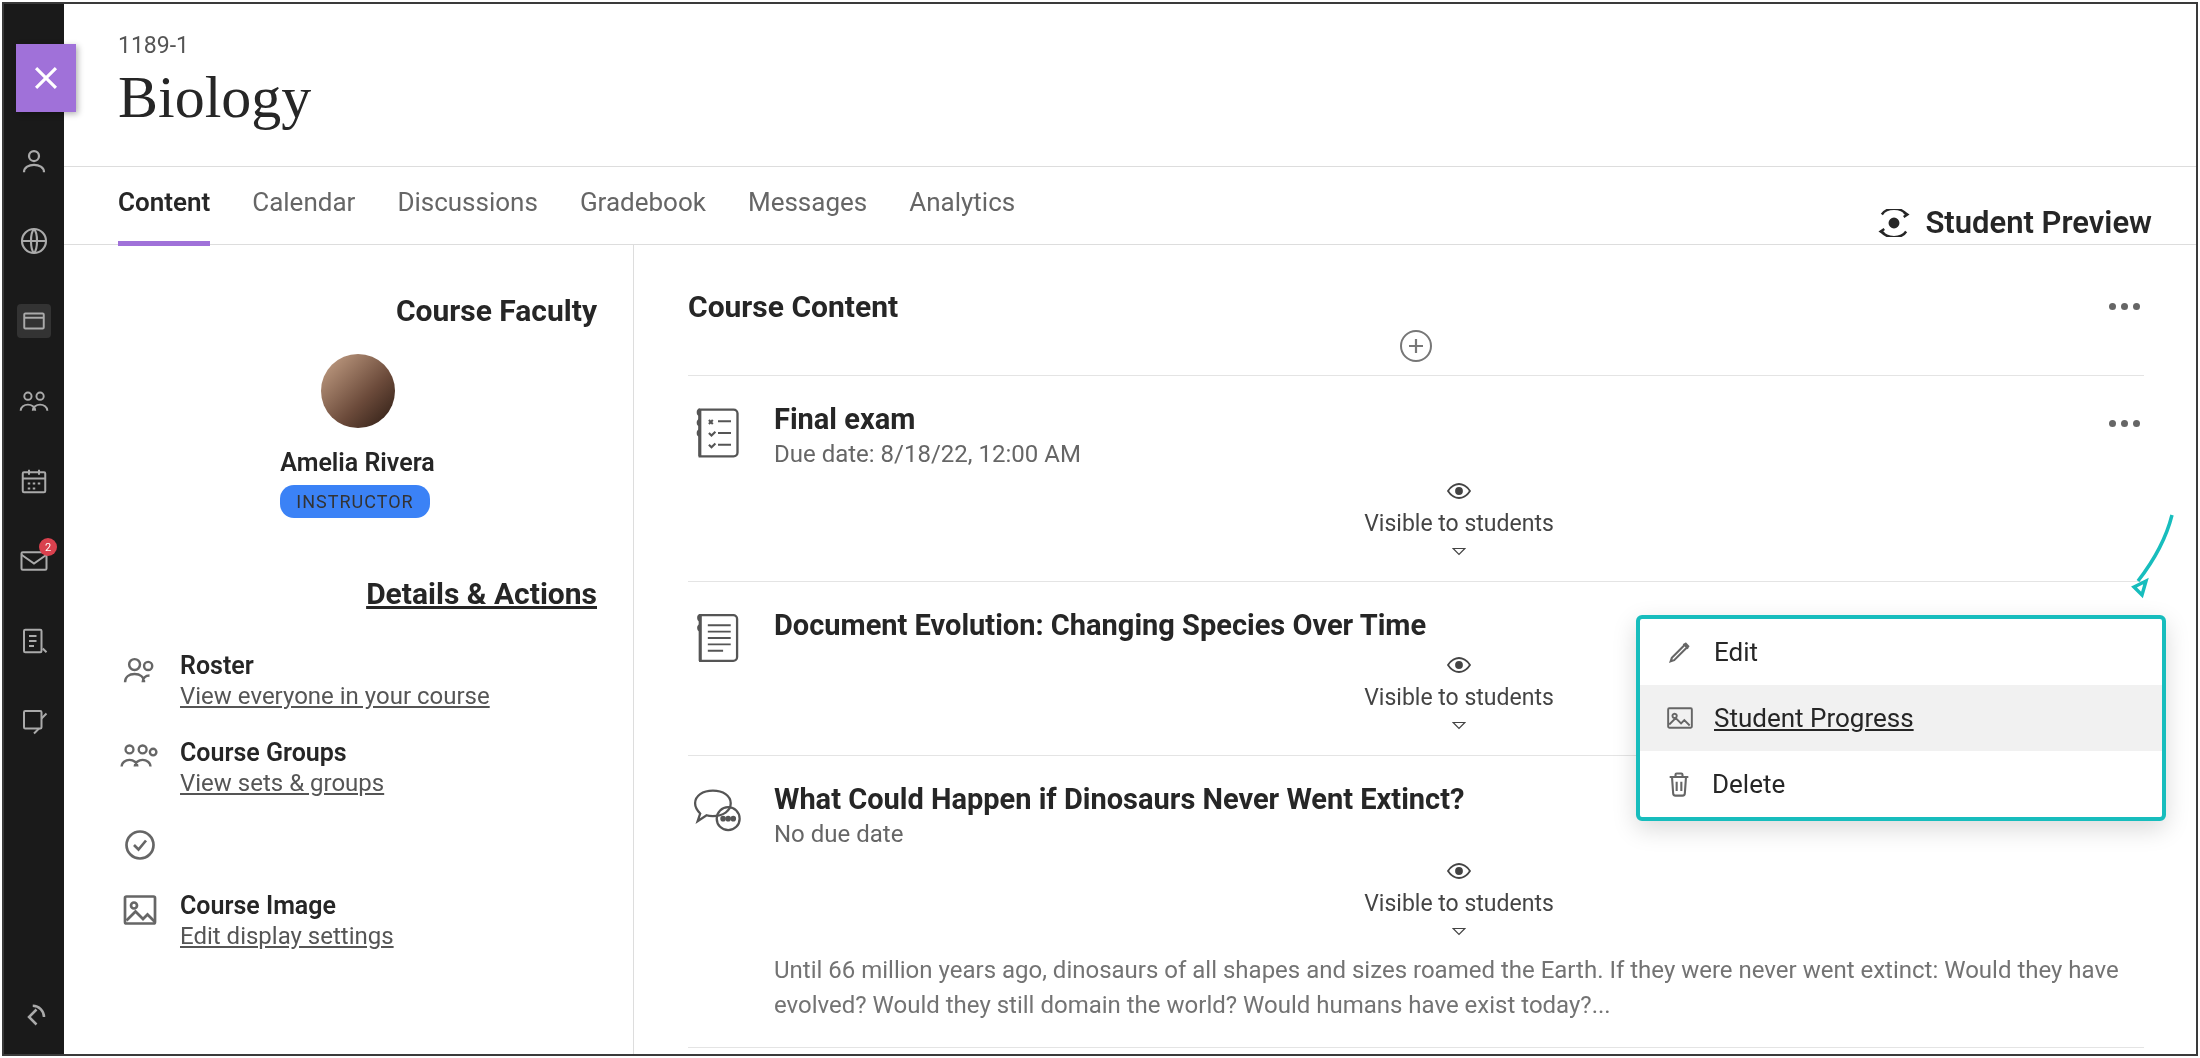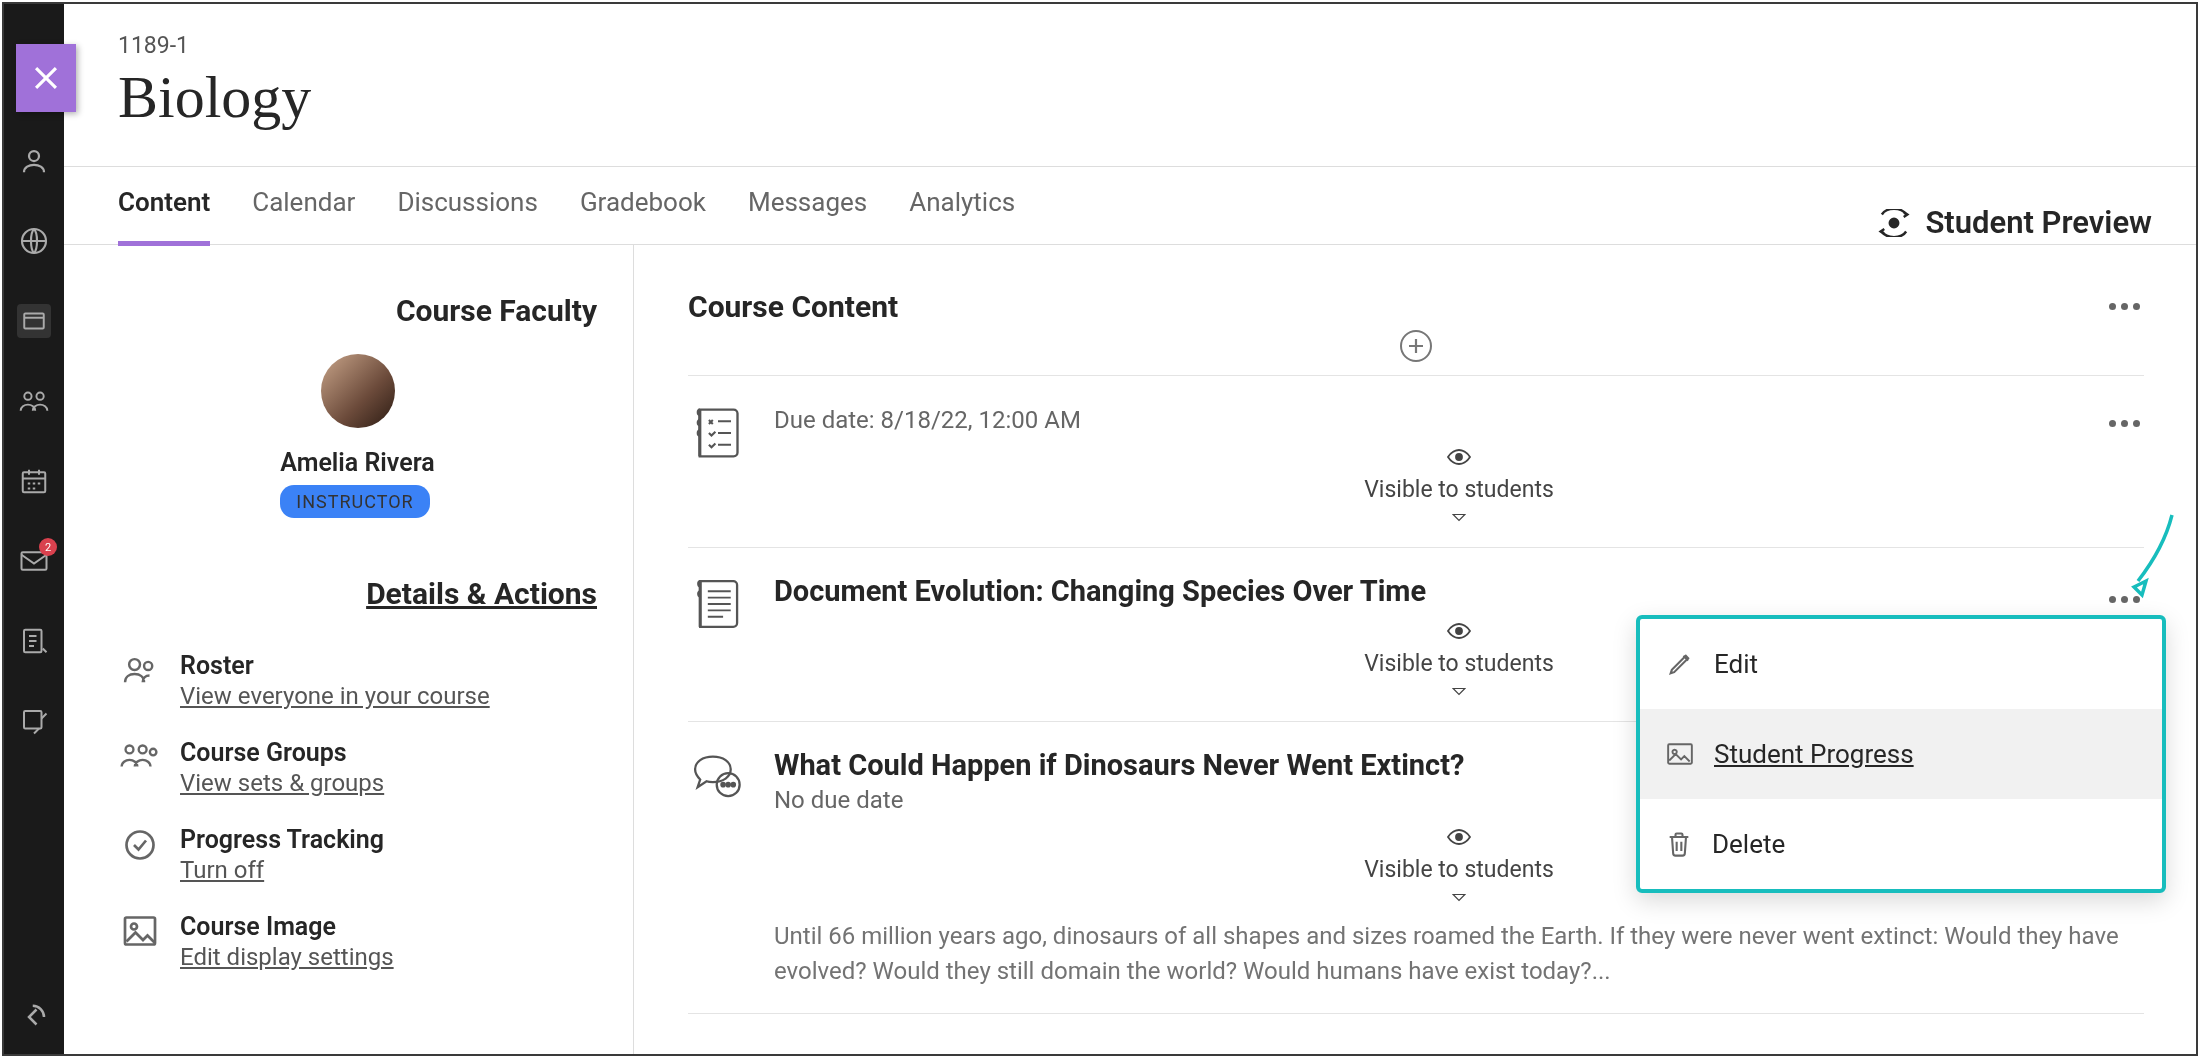--- a/index.html
+++ b/index.html
@@ -167,21 +167,21 @@
     width: 530px;
     background:#fff;
     border: 4px solid #17bdbd;
     border-radius: 6px;
     box-shadow: 0 8px 24px rgba(0,0,0,0.15);
     z-index: 20;
     overflow:hidden;
   }
   .dd-item {
     display:flex; align-items:center; gap:20px;
-    padding: 30px 26px;
+    padding: 18px 26px;
     font-size:26px;
     cursor:pointer;
   }
   .dd-item.hover { background:#f1f1f1; }
   .dd-item.hover .dd-label { text-decoration: underline; }
   .dd-item svg { stroke:#666; fill:none; }
   
   .arrow-anno {
     position:absolute;
     right: 14px; top: 264px;
@@ -330,24 +330,20 @@
           </div>
         </div>
 
         <div class="action-item">
           <div class="icn">
             <svg width="36" height="36" viewBox="0 0 24 24" stroke-width="1.8">
                 <circle cx="12" cy="12" r="9"></circle>
                 <path d="M8 12l3 3 5-6"></path>
               </svg>
           </div>
-          <div>
-            <div class="action-label">Progress Tracking</div>
-            <span class="action-link">Turn off</span>
-          </div>
         </div>
 
         <div class="action-item">
           <div class="icn">
             <svg width="36" height="34" viewBox="0 0 24 22" stroke-width="1.8">
                 <rect x="2" y="2" width="20" height="18" rx="1"></rect>
                 <circle cx="8" cy="8" r="2"></circle>
                 <path d="M3 18l6-6 5 5 3-3 5 5"></path>
               </svg>
           </div>
@@ -381,20 +377,21 @@
           <div class="ci-icon">
             <svg width="52" height="58" viewBox="0 0 40 44" stroke="#555" stroke-width="1.8" fill="none">
               <path d="M6 4h26a3 3 0 0 1 3 3v30a3 3 0 0 1-3 3H6z"></path>
               <path d="M6 4v36" stroke-width="2.4"></path>
               <path d="M6 4c-2 0-2 4 0 4M6 12c-2 0-2 4 0 4M6 20c-2 0-2 4 0 4"></path>
               <path d="M13 12l3 3M16 12l-3 3" stroke-width="1.6"></path>
               <path d="M20 13h10M13 22l2 2 3-3M20 22h10M13 31l2 2 3-3M20 31h10" stroke-width="1.6"></path>
             </svg>
           </div>
           <div class="ci-body">
+            <div class="ci-title">Final exam</div>
             <div class="ci-sub">Due date: 8/18/22, 12:00 AM</div>
             <div class="ci-vis">
               <svg width="24" height="18" viewBox="0 0 24 16" stroke-width="1.8">
                   <path d="M1 8c3-5 8-7 11-7s8 2 11 7c-3 5-8 7-11 7S4 13 1 8z"></path>
                   <circle cx="12" cy="8" r="3" fill="#444"></circle>
                 </svg>
               <span>Visible to students</span>
               <svg width="14" height="10" viewBox="0 0 12 8" fill="#444" stroke="none">
                   <path d="M1 1l5 5 5-5z"></path>
                 </svg>

